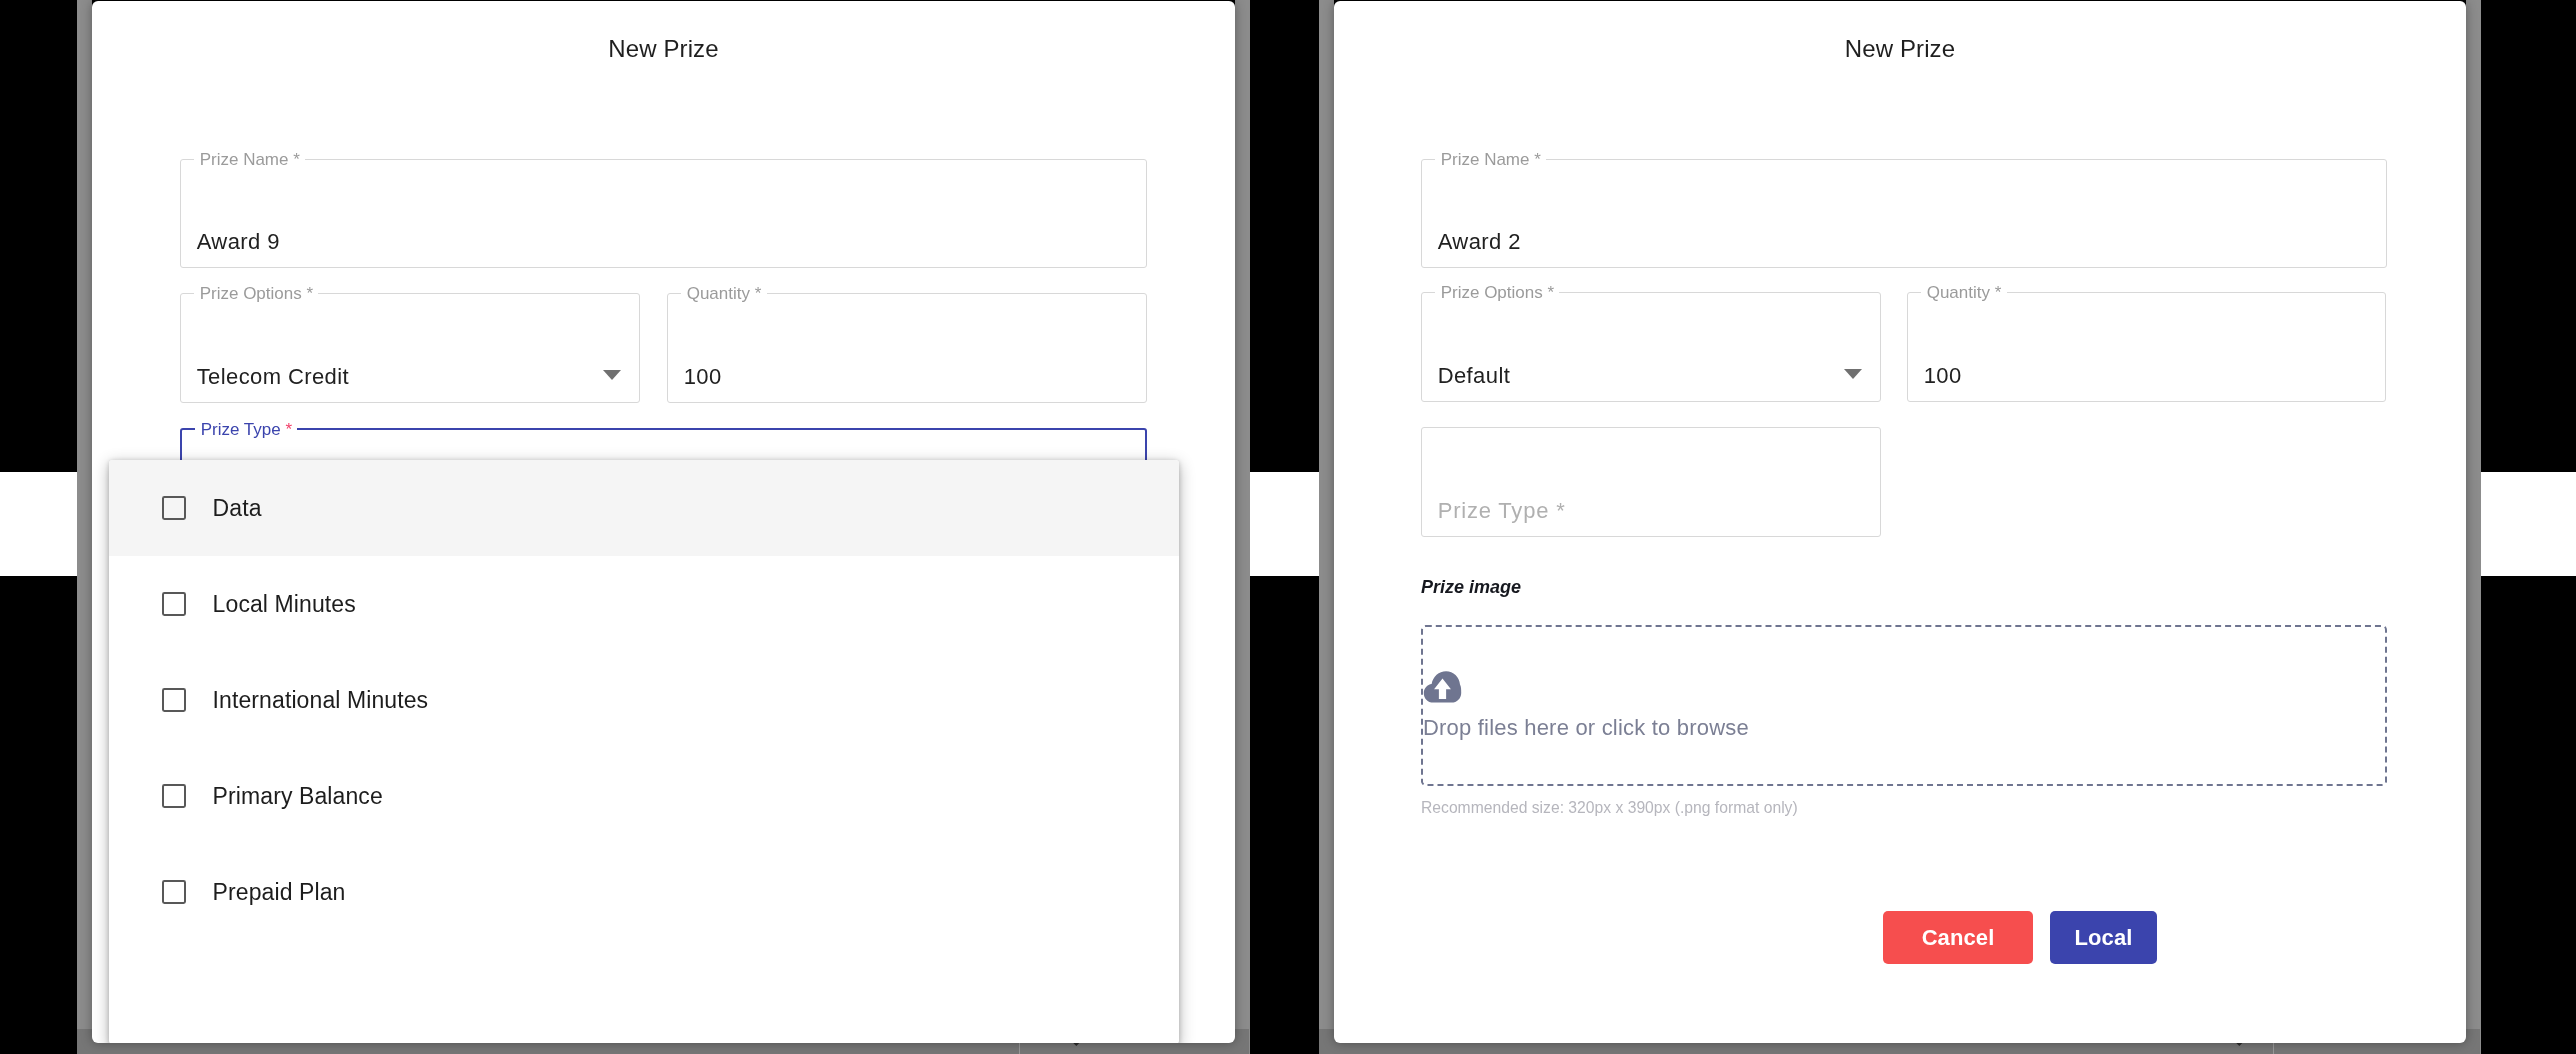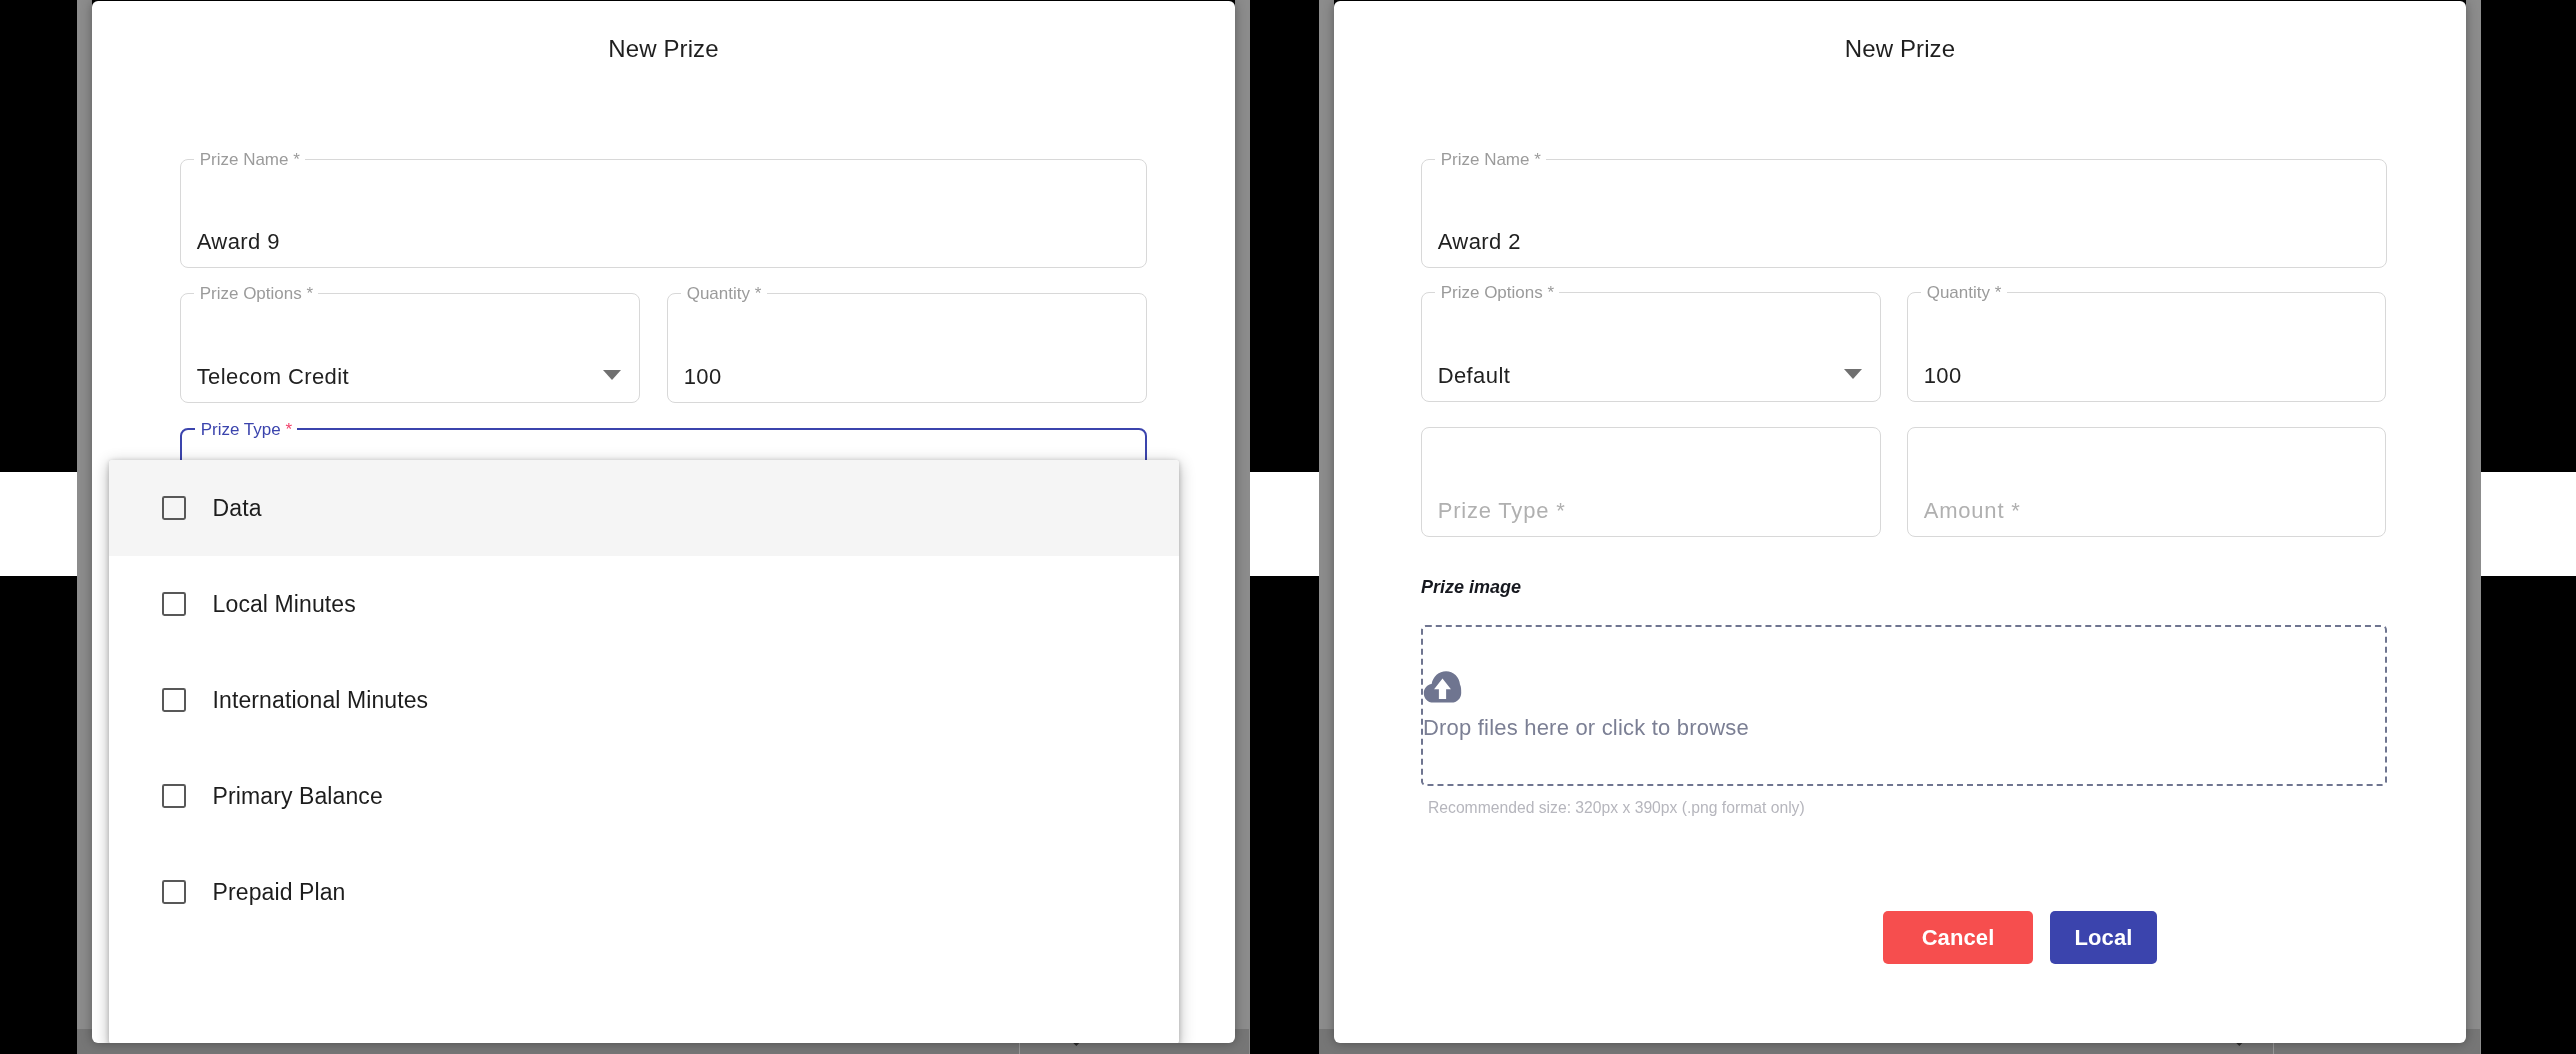--- a/index.html
+++ b/index.html
@@ -73,21 +73,21 @@
     color: #1f1f1f;
     letter-spacing: 0.1px;
     font-weight: 400;
   }
 
   
   .field {
     position: absolute;
     box-sizing: border-box;
     border: 1.2px solid #d8d8d8;
-    border-radius: 8px;
+    border-radius: 3px;
     background: #ffffff;
   }
   .field.focused {
     border-color: #3b44ad;
     border-width: 2.4px;
   }
   .field .legend {
     position: absolute;
     top: -9px;
     left: 13.3px;
@@ -304,37 +304,34 @@
 
       <div class="field" style="left:573px; top:291px; width:479px; height:110px;">
         <span class="legend"><span>Quantity</span> <span class="req">*</span></span>
         <span class="value">100</span>
       </div>
 
       <div class="field" style="left:87px; top:426px; width:460px; height:110px;">
         <span class="value placeholder">Prize Type *</span>
       </div>
 
-      <div class="field" style="left:573px; top:426px; width:479px; height:110px;">
-        <span class="value placeholder">Amount *</span>
-      </div>
 
       <div class="section-label" style="left:87px; top:576px;">Prize image</div>
 
       <div class="dropzone" style="left:87px; top:624px; width:966px; height:161px;">
         <span class="dz-icon">
           <svg width="39" height="35" viewBox="0 0 64 58">
             <path d="M17 54 C7 54 1 47 1 38 C1 30 7 24 14 23 C16 11 26 2 38 2 C50 2 60 11 61 24 C63 27 63 33 63 38 C63 47 56 54 47 54 Z" fill="#6f7590"></path>
             <path d="M32 14 L46 32 L38 32 L38 48 L26 48 L26 32 L18 32 Z" fill="#ffffff"></path>
           </svg>
         </span>
         <span class="dz-text">Drop files here or click to browse</span>
       </div>
 
-      <div class="hint-text" style="left:94px; top:798px;">Recommended size: 320px x 390px (.png format only)</div>
+      <div class="hint-text" style="left:87px; top:798px;">Recommended size: 320px x 390px (.png format only)</div>
 
       <button class="btn btn-cancel" style="left:549px; top:910px; width:150px; height:53px;">Cancel</button>
       <button class="btn btn-save" style="left:716px; top:910px; width:107px; height:53px;">Local</button>
 
     </div>
   </div>
 
 </div>
 
 

